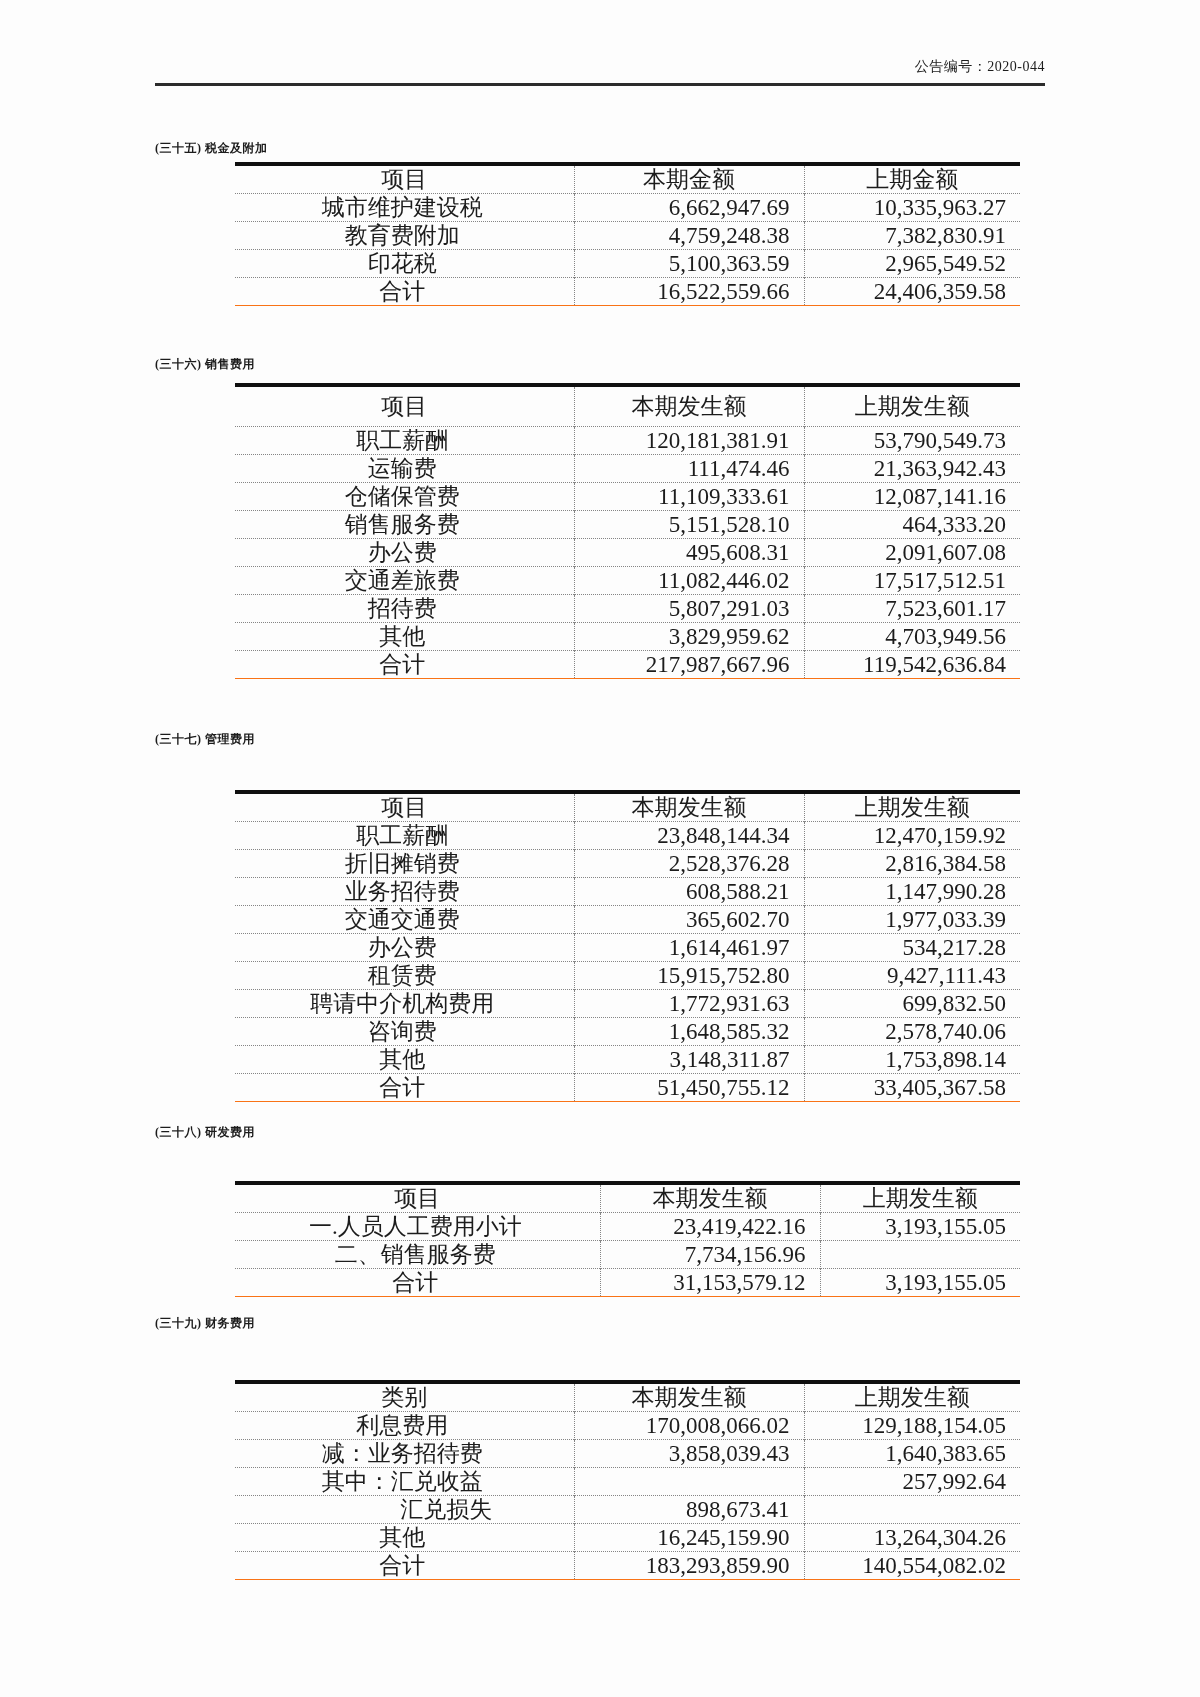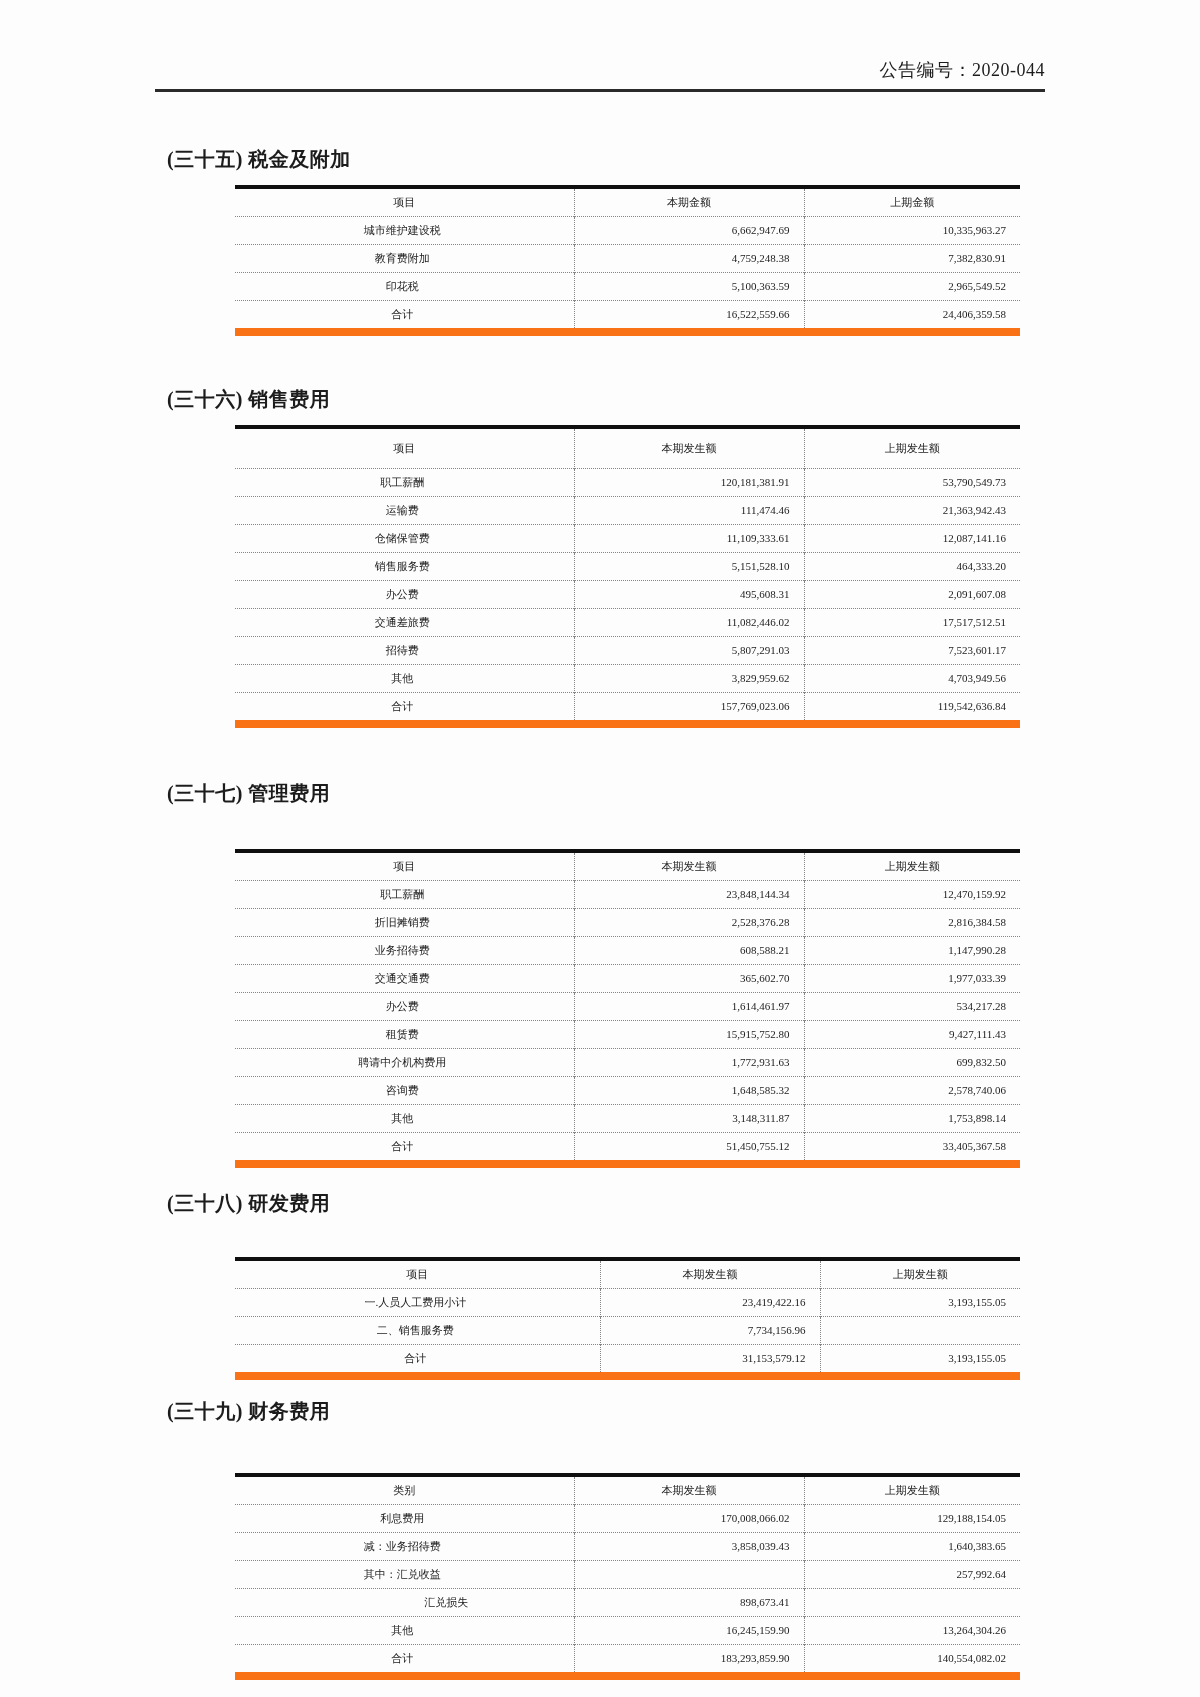--- a/index.html
+++ b/index.html
@@ -4,39 +4,39 @@
 <style>
   html,body{margin:0;padding:0;background:#e8e8e8;}
   .page{
     width:1200px;height:1697px;margin:0 auto;background:#fdfdfd;
     font-family:"Liberation Serif","DejaVu Serif",serif;
     color:#1c1c1c;position:relative;box-sizing:border-box;
   }
   .content{margin:0 155px;width:890px;}
   
   .doc-header{
-    padding-top:58px;text-align:right;font-size:18px;letter-spacing:.5px;
+    padding-top:58px;text-align:right;font-size:14px;letter-spacing:.5px;
     border-bottom:3px solid #2b2b2b;padding-bottom:7px;
   }
   
   .sec-title{
-    font-size:20px;font-weight:bold;margin:12px;letter-spacing:.5px;
+    font-size:12px;font-weight:bold;margin:0;letter-spacing:.5px;
     font-family:"Liberation Serif","DejaVu Serif",serif;
   }
   .s35{margin-top:54px;} .s35 table{margin-top:5px;}
   .s36{margin-top:50px;} .s36 table{margin-top:10px;}
   .s37{margin-top:52px;} .s37 table{margin-top:42px;}
   .s38{margin-top:22px;} .s38 table{margin-top:40px;}
   .s39{margin-top:18px;} .s39 table{margin-top:48px;}
   
   table.fin{
     border-collapse:collapse;table-layout:fixed;
     margin-left:80px;width:785px;
-    border-top:4px solid #0f0f0f;border-bottom:8px solid #f97316;
-    font-size:11px;
+    border-top:4px solid #0f0f0f;border-bottom:1px solid #f97316;
+    font-size:23px;
   }
   table.t-std col.c1{width:339px;} table.t-std col.c2{width:230px;} table.t-std col.c3{width:216px;}
   table.t-rd  col.c1{width:365px;} table.t-rd  col.c2{width:220px;} table.t-rd  col.c3{width:200px;}
   .fin th,.fin td{
     padding:3px 8px;line-height:21px;font-weight:normal;
     border-top:1px dotted #858585;overflow:hidden;white-space:nowrap;
   }
   .fin thead th{border-top:none;text-align:center;}
   .s36 .fin thead th{padding-top:9px;padding-bottom:9px;}
   .fin td.c2,.fin td.c3,.fin th.c2,.fin th.c3{border-left:1px dotted #858585;}
@@ -147,21 +147,21 @@
             <td class="c2 num">5,807,291.03</td>
             <td class="c3 num">7,523,601.17</td>
           </tr>
           <tr>
             <td class="c1 lbl">其他</td>
             <td class="c2 num">3,829,959.62</td>
             <td class="c3 num">4,703,949.56</td>
           </tr>
           <tr class="total-row">
             <td class="c1 lbl">合计</td>
-            <td class="c2 num">157,769,023.06</td>
+            <td class="c2 num">217,987,667.96</td>
             <td class="c3 num">119,542,636.84</td>
           </tr>
         </tbody>
       </table>
     </section>
 
     <section class="s37">
       <h2 class="sec-title">(三十七) 管理费用</h2>
       <table class="fin t-std">
         <colgroup>

